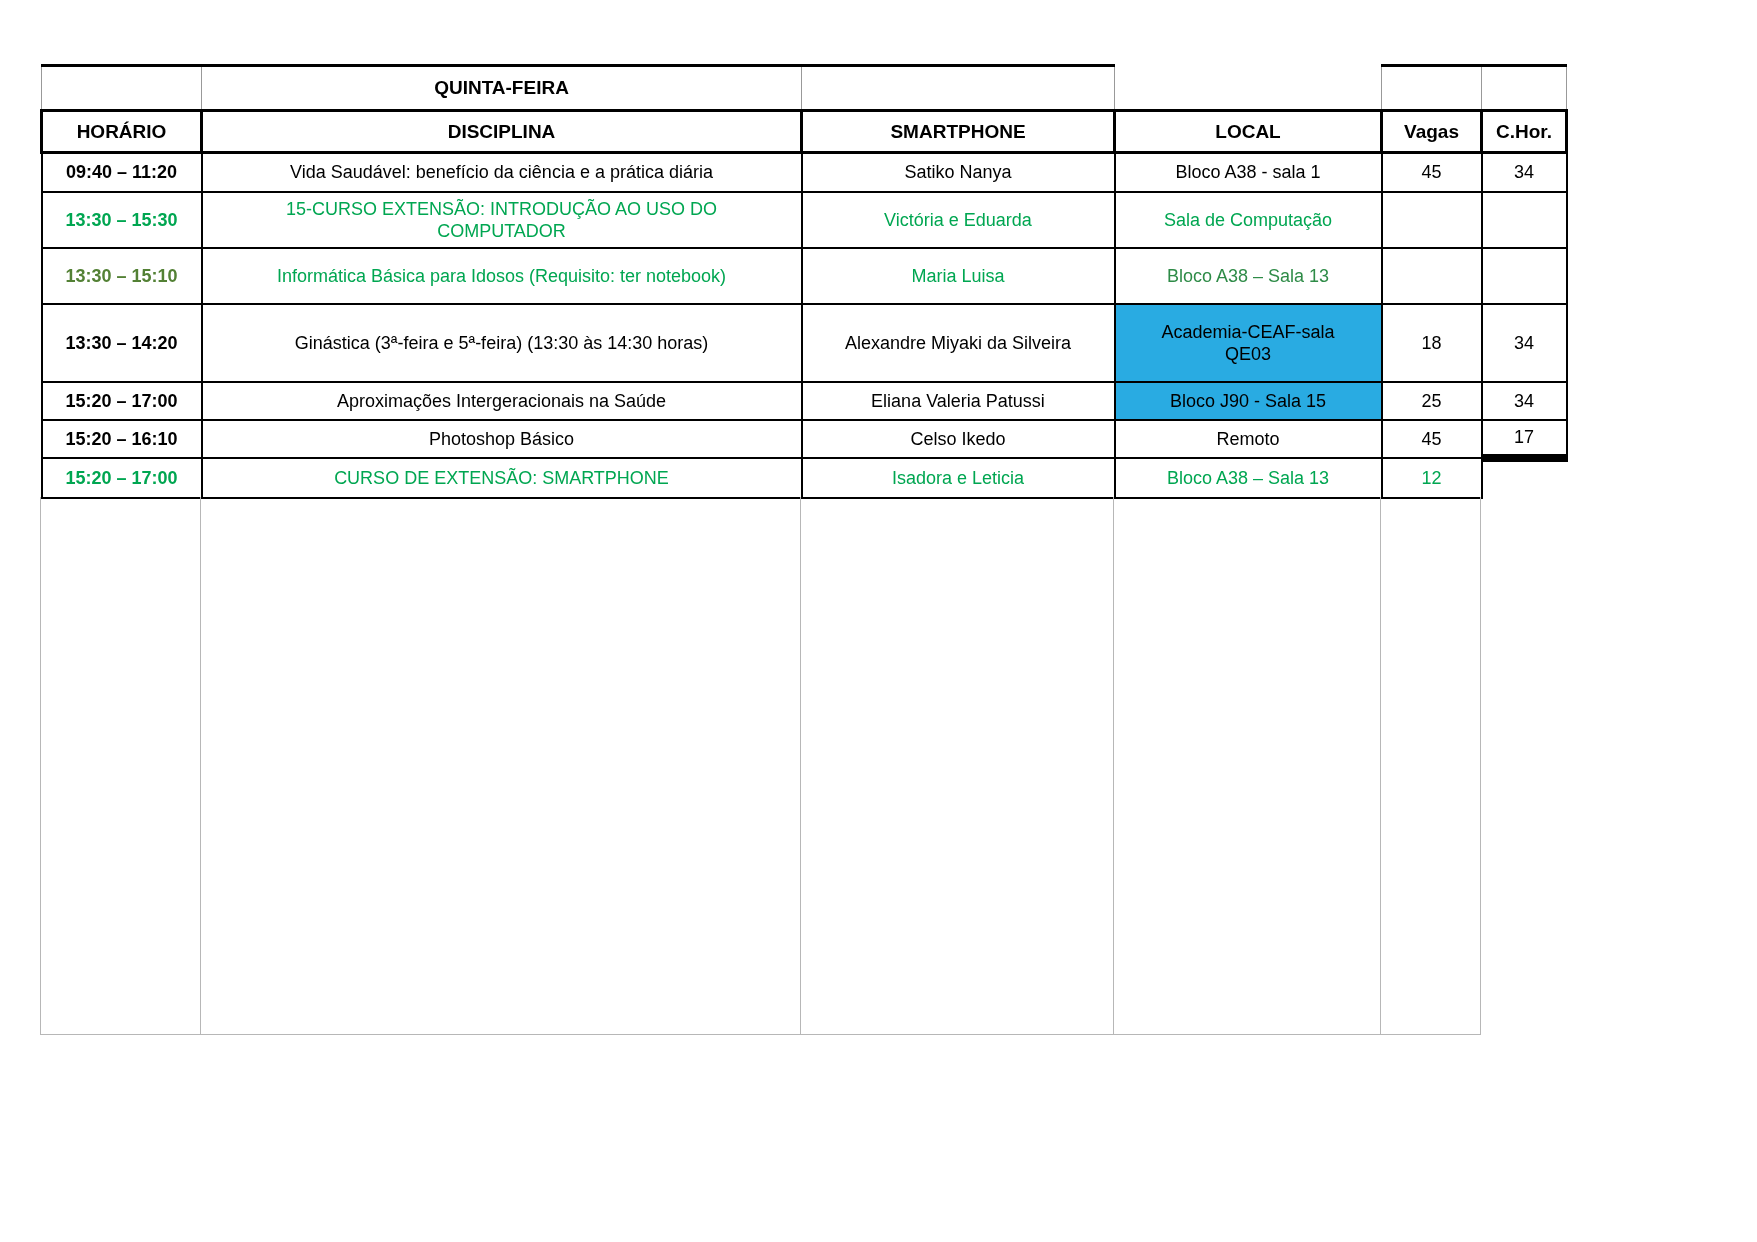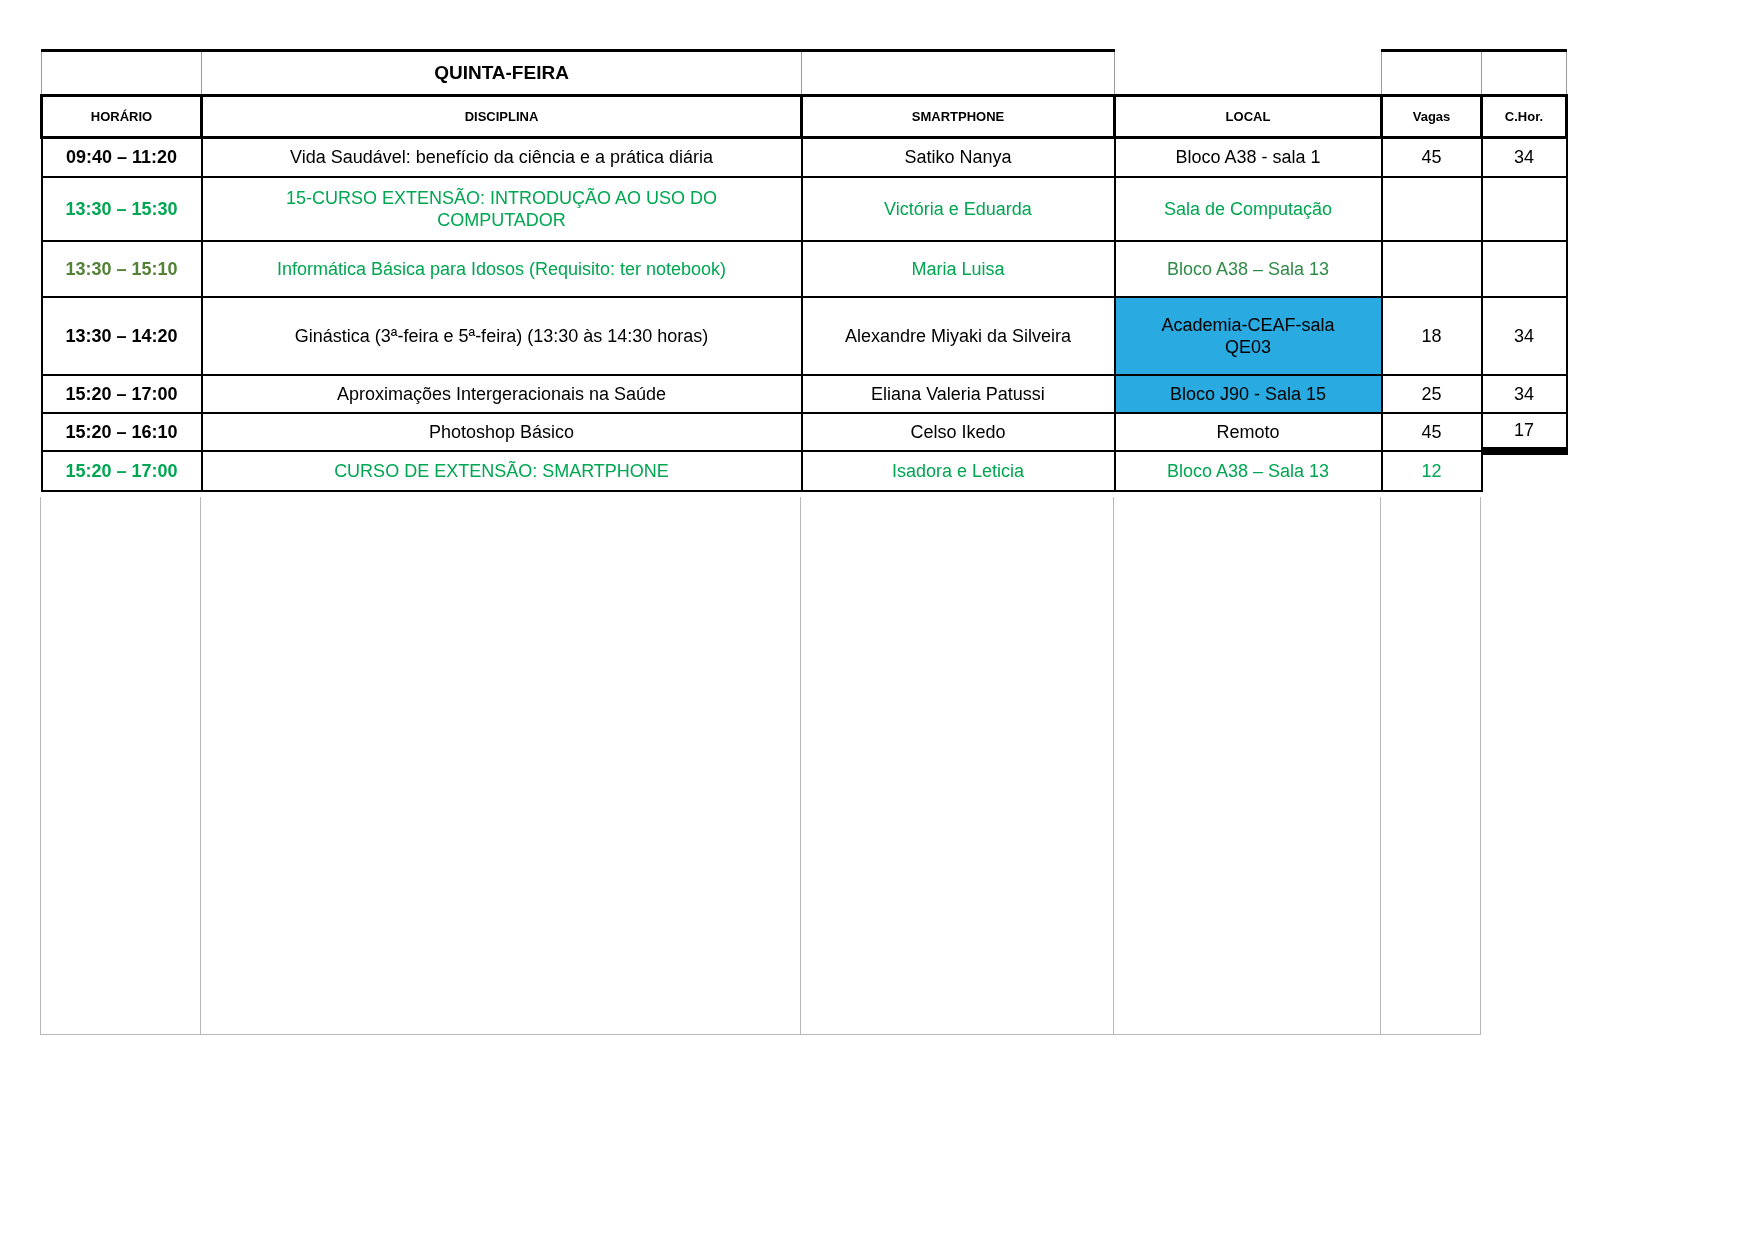--- a/index.html
+++ b/index.html
@@ -1,50 +1,50 @@
 <!DOCTYPE html>
 <html style="--green: #00A651; --olive: #538135; --forest: #2E8B47; --blue: #29ABE2; --grid-light: #B7B7B7; --border: #000000;"><head>
 <meta charset="utf-8">
 <style>
   html,body{margin:0;padding:0;background:#fff;}
   body{
     width:1757px;height:1242px;position:relative;overflow:hidden;
     font-family:"Liberation Sans","DejaVu Sans",sans-serif;
     color:#000;
   }
-  .sheet{position:absolute;left:40px;top:49px;}
+  .sheet{position:absolute;left:40px;top:64px;}
   table.sched{
     border-collapse:collapse;table-layout:fixed;width:1525px;
   }
   td{
     border:2px solid #000;
     text-align:center;vertical-align:middle;
     font-size:18px;line-height:22px;
     padding:0 4px;overflow:hidden;
   }
   
   tr.title-row td{
     border:1px solid #999;
     border-top:3px solid #000;
     font-weight:bold;font-size:19px;
   }
   tr.title-row td.no-top{border-top:1px solid #fff;}
   tr.title-row{height:45px;}
   
   tr.head-row td{
     border:3px solid #000;
-    font-weight:bold;font-size:13px;
+    font-weight:bold;font-size:19px;
   }
   tr.head-row{height:42px;}
   
   tr.tarde-row td{font-weight:bold;}
   tr.tarde-row{height:27px;}
   
   tr.r1{height:39px;}
-  tr.r2{height:64px;margin-left:13px;}
+  tr.r2{height:56px;margin-left:13px;}
   tr.r3{height:56px;}
   tr.r4{height:78px;}
   tr.r5{height:38px;}
   tr.r6{height:38px;}
   tr.r7{height:40px;}
   td.b{font-weight:bold;}
   td.g,  div.g {color:var(--green);}
   td.go, div.go{color:var(--olive);}
   td.gf, div.gf{color:var(--forest);}
   td.blue{background:var(--blue);}

